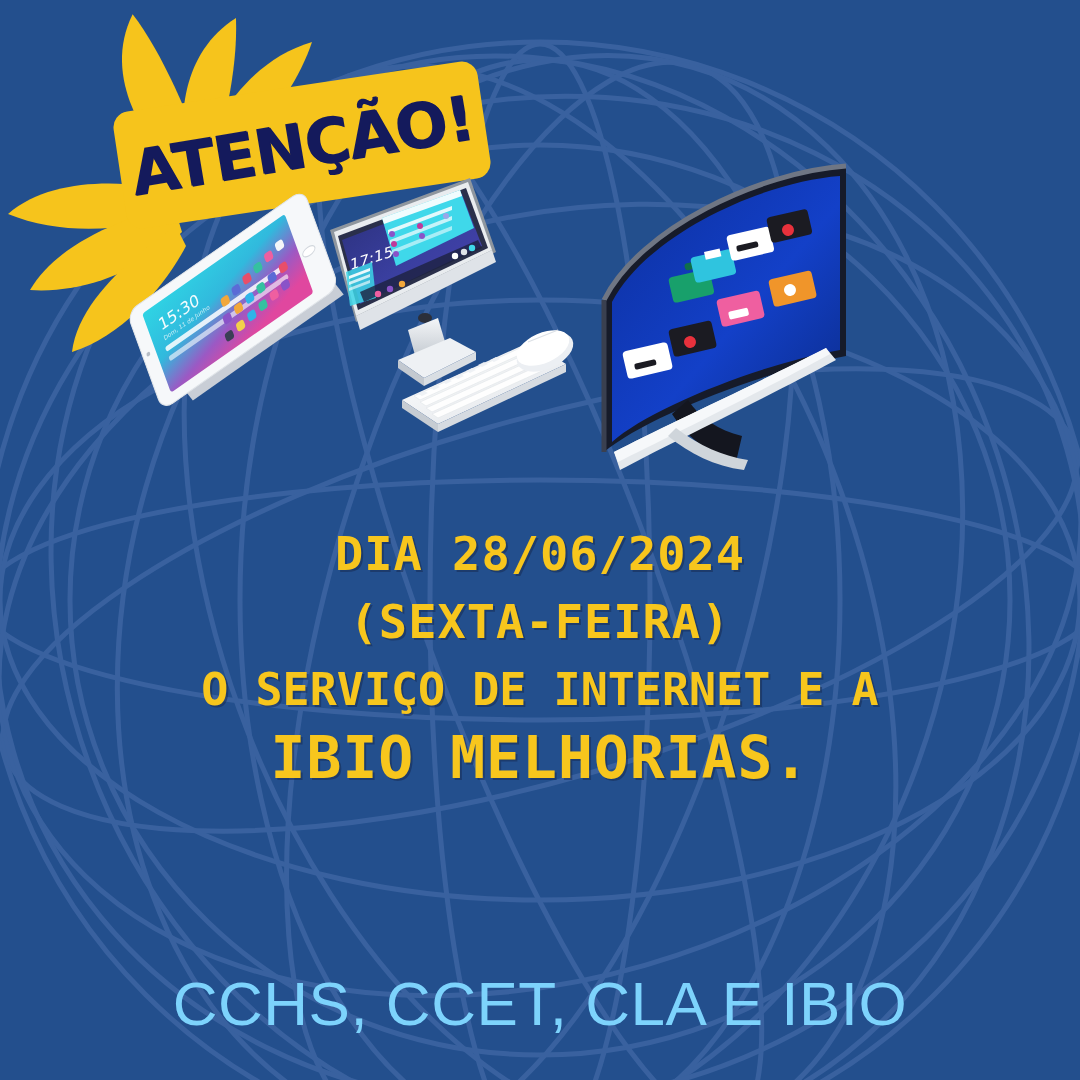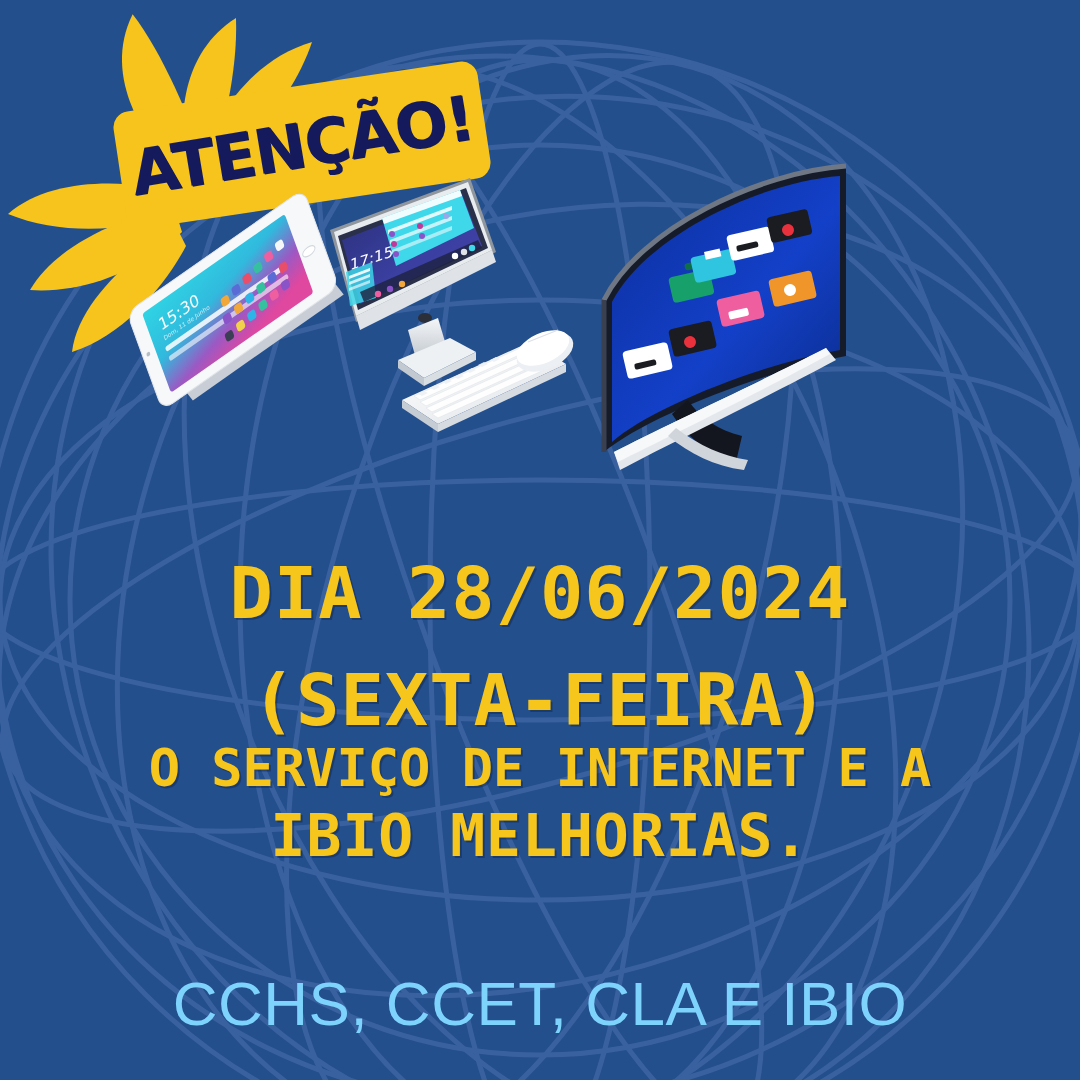--- a/index.html
+++ b/index.html
@@ -40,23 +40,23 @@
     position:absolute;left:0;right:0;top:520px;
     text-align:center;
     color:#f7c61d;
     font-family:"DejaVu Sans Mono", monospace;
     font-weight:bold;
     line-height:68px;
     letter-spacing:0px;
     text-shadow:2px 2px 0 rgba(20,35,70,.45);
   }
   #headline .l{display:block;white-space:nowrap;}
-  #headline .s1{font-size:72px;letter-spacing:1px;margin-top:39px;}
+  #headline .s1{font-size:47px;letter-spacing:1px;}
   #headline .s2{font-size:58px;letter-spacing:1px;}
-  #headline .s3{font-size:52px;letter-spacing:0px;}
+  #headline .s3{font-size:45px;letter-spacing:0px;}
 
   
   #footer-line{
     position:absolute;left:0;right:0;top:968px;
     text-align:center;color:#7dd3fc;
     font-family:"Liberation Sans", sans-serif;
     font-weight:400;font-size:62px;letter-spacing:0.5px;
     white-space:nowrap;
   }
 </style>

